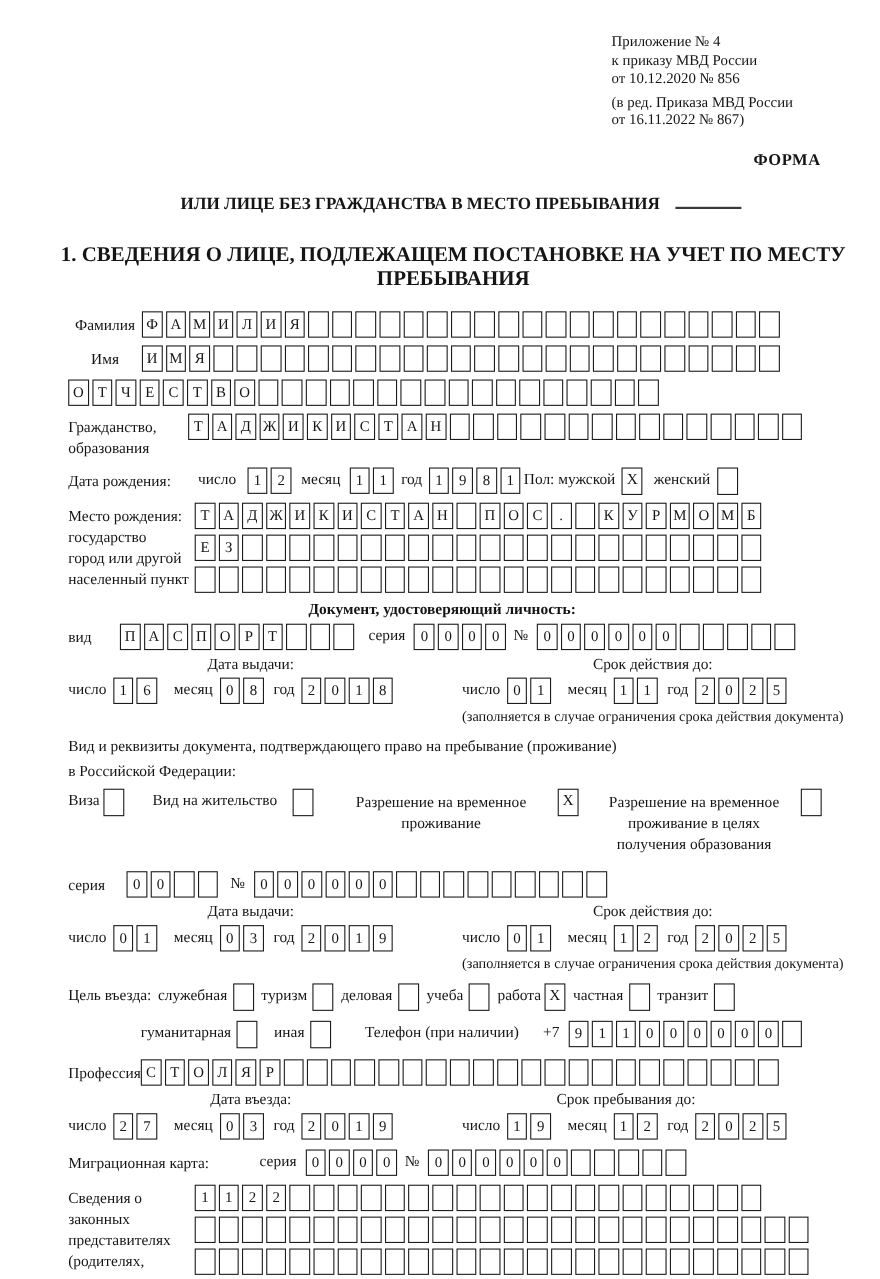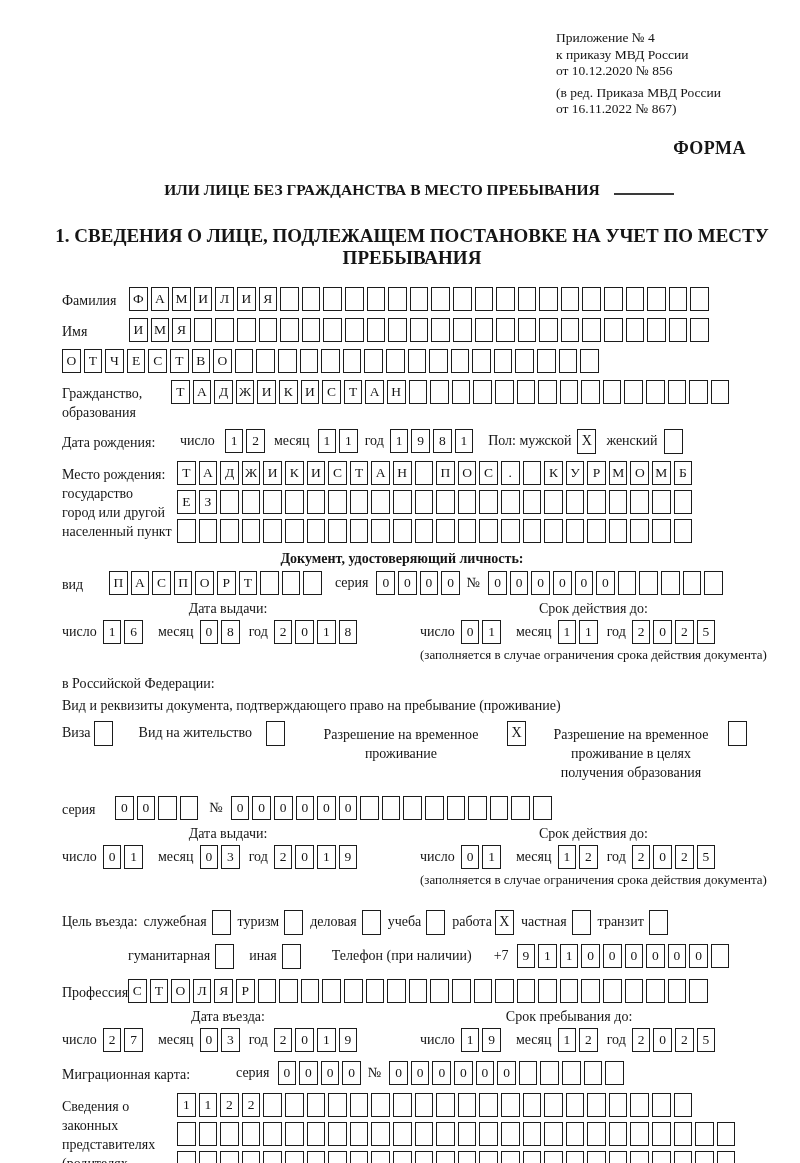--- a/index.html
+++ b/index.html
@@ -3,41 +3,41 @@
 <meta charset="utf-8">
 <style>
   html,body{margin:0;padding:0;background:#fff;}
   body{width:800px;height:1163px;overflow:hidden;color:#151515;
        font-family:"Liberation Serif", serif;-webkit-font-smoothing:antialiased;}
   .page{padding:30px 24px 10px 62px;box-sizing:border-box;width:800px;height:1163px;}
 
   
   .hdr{margin-left:494px;font-size:13.5px;line-height:16.5px;}
   .hdr .l4{margin-top:5px;}
-  .forma{font-weight:bold;font-size:18px;text-align:right;padding-right:30px;margin-top:20px;letter-spacing:.5px;}
+  .forma{font-weight:bold;font-size:15px;text-align:right;padding-right:30px;margin-top:20px;letter-spacing:.5px;}
 
   
   .title{font-weight:bold;font-size:15.5px;text-align:center;margin-top:20px;line-height:22px;}
   .blank-line{display:inline-block;width:60px;border-bottom:2.2px solid #3a3a3a;height:12px;margin-left:14px;}
   .sec{font-weight:bold;font-size:19px;text-align:center;margin-top:24px;margin-left:-20px;width:740px;}
 
   
   .r{display:flex;align-items:flex-start;margin-top:7px;}
   .lb{font-size:14px;line-height:19px;padding-top:4px;flex-shrink:0;}
   .cl{display:inline-flex;flex-wrap:nowrap;}
   .cell{display:inline-flex;width:16.6px;height:22px;border:1.6px solid #1c1c1c;margin-right:3px;
         align-items:center;justify-content:center;font-size:13.5px;background:#fff;}
   .cb{display:inline-flex;width:17px;height:23px;border:1.6px solid #1c1c1c;margin-left:6px;
       align-items:center;justify-content:center;font-size:14px;flex-shrink:0;}
   .sm{font-size:14px;padding-top:4px;}
   .stack{display:flex;flex-direction:column;}
   .stack .cl{margin-top:0;}
   .stack .cl + .cl{margin-top:5px;}
 
-  .w67{width:67px;} .w130{width:130px;} .w109{width:109px;} .w115{width:115px;}
+  .w67{width:67px;text-align:center;} .w130{width:130px;} .w109{width:109px;} .w115{width:115px;}
   .w47{width:47px;} .w66{width:66px;} .w152{width:152px;}
 
   
   .dp{display:flex;margin-top:6px;}
   .dp-l{width:332px;}
   .dp-r{margin-left:26px;}
   .dph{text-align:center;font-size:14px;margin-bottom:3px;}
   .dpl{display:flex;align-items:flex-start;}
   .dpl .sm{margin:0 6px 0 0;}
   .dpl .grp{margin-left:12px;}
@@ -49,21 +49,21 @@
 
   
   .types{display:flex;margin-top:4px;align-items:flex-start;}
   .titem{display:flex;align-items:flex-start;font-size:14px;}
   .titem .txt{padding-top:4px;}
   .titem .ctr{text-align:center;line-height:19px;}
   .t3txt{width:196px;}
   .t4txt{width:182px;}
 
   
-  .purp{display:flex;align-items:flex-start;margin-top:22px;flex-wrap:nowrap;}
+  .purp{display:flex;align-items:flex-start;margin-top:10px;flex-wrap:nowrap;}
   .pitem{display:flex;align-items:flex-start;margin-right:7px;}
   .pitem .sm{padding-top:4px;}
   .pitem .cb{margin-left:5px;}
 </style>
 </head>
 <body>
 
 <div class="page">
 
   <div class="hdr">
@@ -224,21 +224,21 @@
         <span class="cell">1</span>
         <span class="cell">1</span>
       </span>
     <span class="sm" style="margin:0 6px 0 4px">год</span>
     <span class="cl">
         <span class="cell">1</span>
         <span class="cell">9</span>
         <span class="cell">8</span>
         <span class="cell">1</span>
       </span>
-    <span class="sm" style="margin-left:12px">Пол: мужской</span>
+    <span class="sm" style="margin-left:0">Пол: мужской</span>
     <span class="cb">X</span>
     <span class="sm" style="margin-left:10px">женский</span>
     <span class="cb"></span>
   </div>
 
   <div class="r">
     <span class="lb w115">
       <span style="display:block">Место рождения:</span>
       <span style="display:block">государство</span>
       <span style="display:block">город или другой</span>
@@ -407,22 +407,22 @@
             <span class="cell">0</span>
             <span class="cell">2</span>
             <span class="cell">5</span>
           </span>
       </div>
       <div class="dp-note">(заполняется в случае ограничения срока действия документа)</div>
     </div>
   </div>
 
   <div class="intro">
+    <div>Вид и реквизиты документа, подтверждающего право на пребывание (проживание)</div>
     <div>в Российской Федерации:</div>
-    <div>Вид и реквизиты документа, подтверждающего право на пребывание (проживание)</div>
   </div>
 
   <div class="types">
     <span class="titem">
       <span class="txt">Виза</span>
       <span class="cb" style="margin-left:3px"></span>
     </span>
     <span class="titem" style="margin-left:26px">
       <span class="txt">Вид на жительство</span>
       <span class="cb" style="margin-left:14px"></span>

